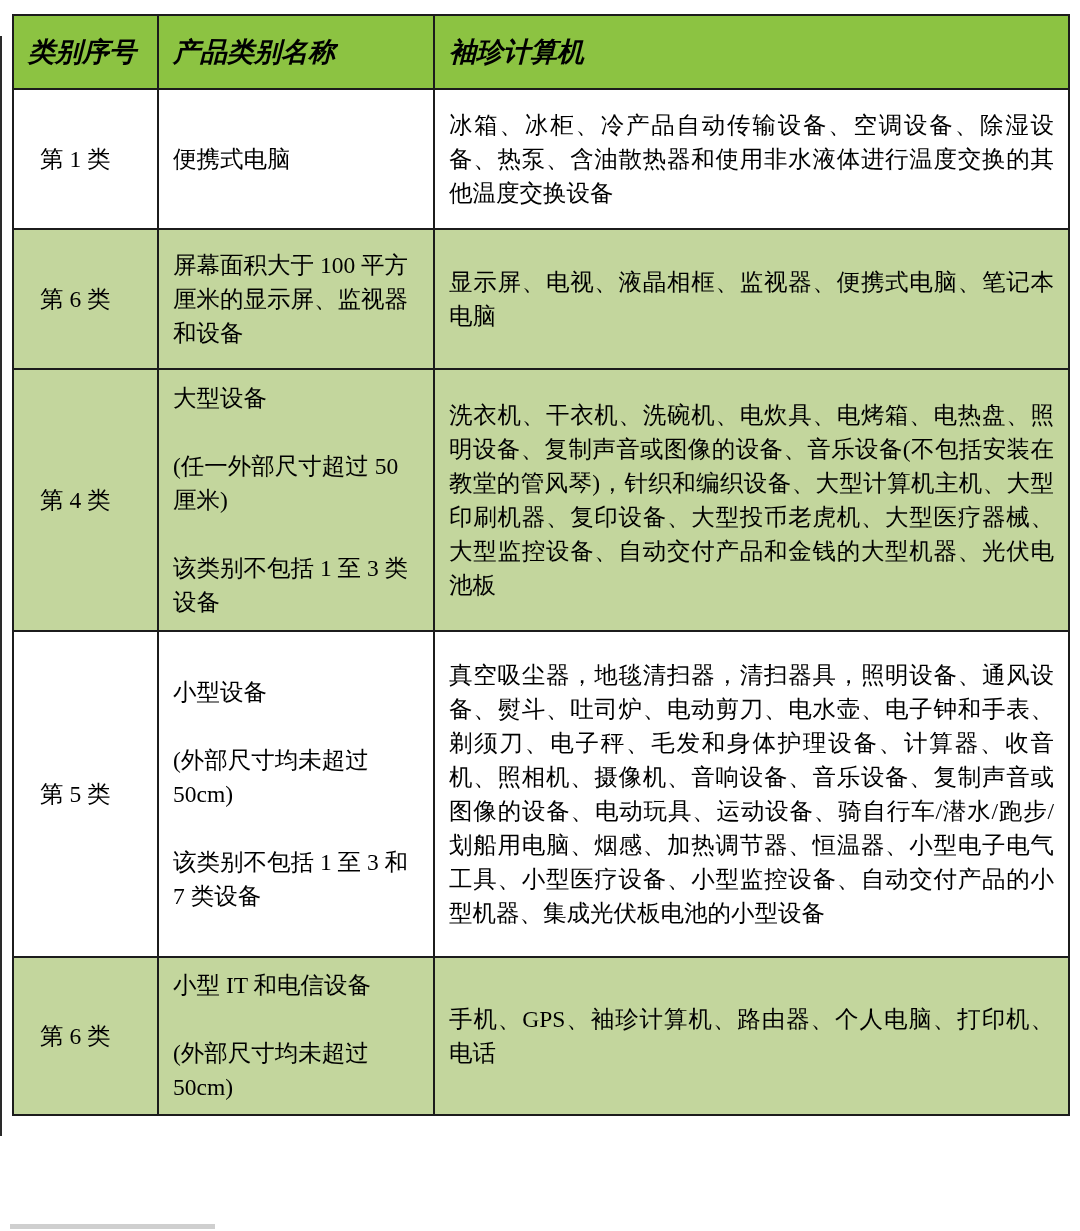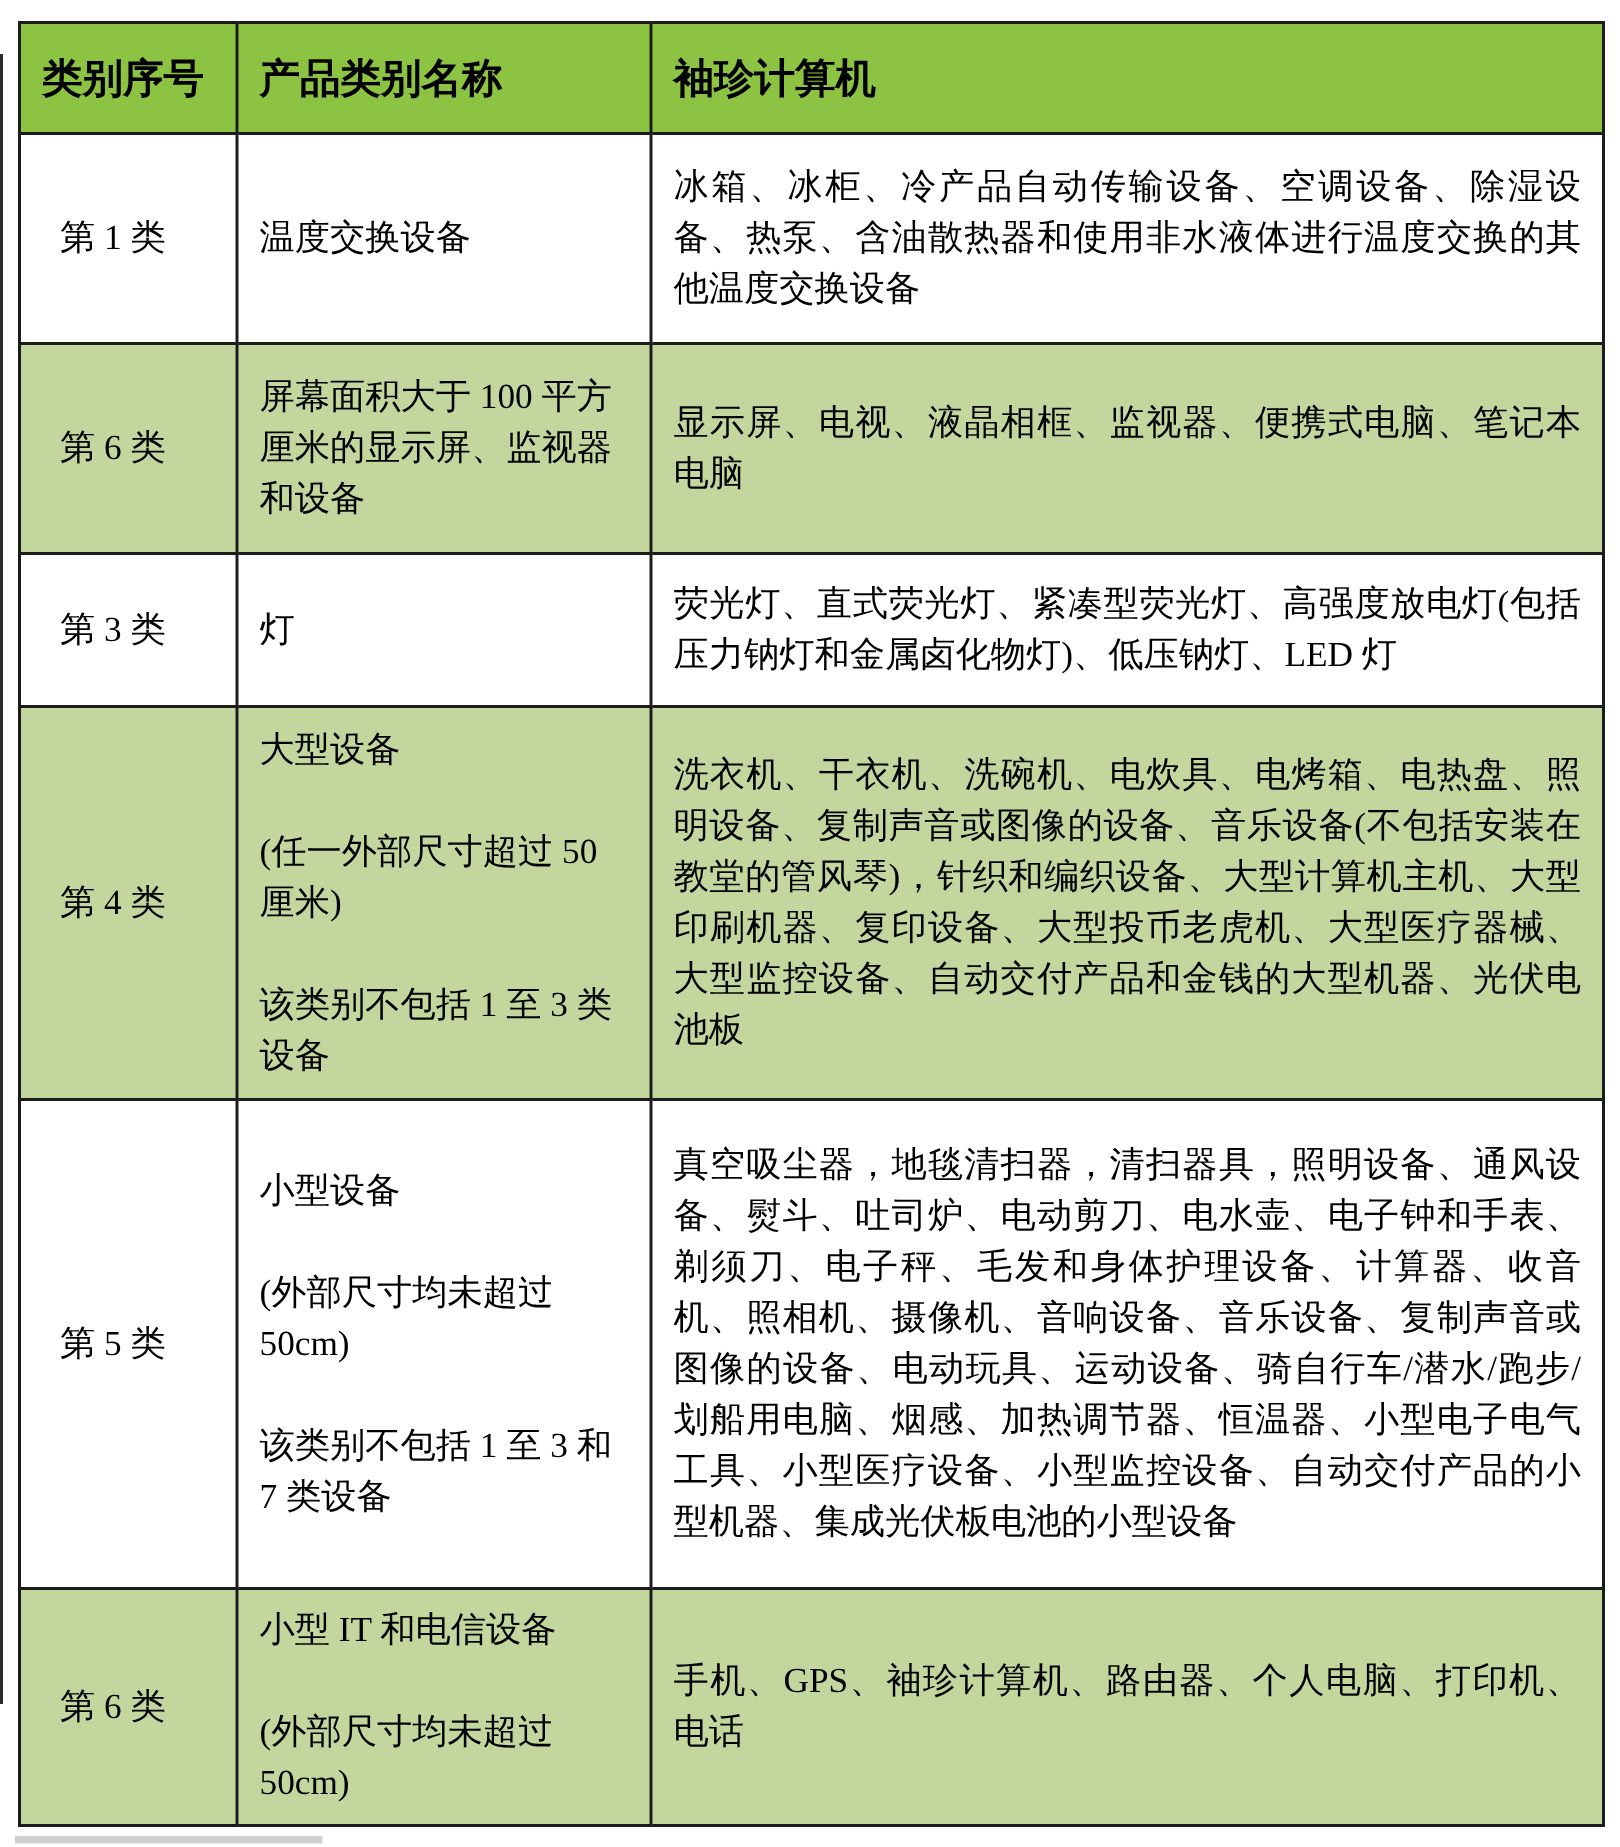--- a/index.html
+++ b/index.html
@@ -29,20 +29,21 @@
     padding: 6px 14px;
     box-sizing: border-box;
   }
   .cat-table th {
     background: #8cc342;
     font-family: "Liberation Sans", "DejaVu Sans", sans-serif;
     font-weight: bold;
     font-size: 27px;
     text-align: left;
     height: 74px;
+    font-style: italic;
   }
   .cat-table td {
     font-size: 23.5px;
     line-height: 34px;
   }
   .row-white td { background: #ffffff; }
   .row-green td { background: #c3d69d; }
   td.cell-id { padding-left: 26px; }
   td.cell-name { white-space: pre-line; }
   td.cell-examples { text-align: justify; margin-left: 43px; }
@@ -75,32 +76,27 @@
   <thead>
     <tr class="header-row" style="height:74px">
       <th>类别序号</th>
       <th>产品类别名称</th>
       <th>袖珍计算机</th>
     </tr>
   </thead>
   <tbody>
     <tr class="row-white" style="height:140px">
       <td class="cell-id">第 1 类</td>
-      <td class="cell-name">温度交换设备</td>
+      <td class="cell-name">便携式电脑</td>
       <td class="cell-examples">冰箱、冰柜、冷产品自动传输设备、空调设备、除湿设备、热泵、含油散热器和使用非水液体进行温度交换的其他温度交换设备</td>
     </tr>
     <tr class="row-green" style="height:140px">
       <td class="cell-id">第 6 类</td>
       <td class="cell-name">屏幕面积大于 100 平方厘米的显示屏、监视器和设备</td>
       <td class="cell-examples">显示屏、电视、液晶相框、监视器、便携式电脑、笔记本电脑</td>
-    </tr>
-    <tr class="row-white" style="height:102px">
-      <td class="cell-id">第 3 类</td>
-      <td class="cell-name">灯</td>
-      <td class="cell-examples">荧光灯、直式荧光灯、紧凑型荧光灯、高强度放电灯(包括压力钠灯和金属卤化物灯)、低压钠灯、LED 灯</td>
     </tr>
     <tr class="row-green" style="height:262px">
       <td class="cell-id">第 4 类</td>
       <td class="cell-name">大型设备
 
 (任一外部尺寸超过 50 厘米)
 
 该类别不包括 1 至 3 类设备</td>
       <td class="cell-examples">洗衣机、干衣机、洗碗机、电炊具、电烤箱、电热盘、照明设备、复制声音或图像的设备、音乐设备(不包括安装在教堂的管风琴)，针织和编织设备、大型计算机主机、大型印刷机器、复印设备、大型投币老虎机、大型医疗器械、大型监控设备、自动交付产品和金钱的大型机器、光伏电池板</td>
     </tr>

